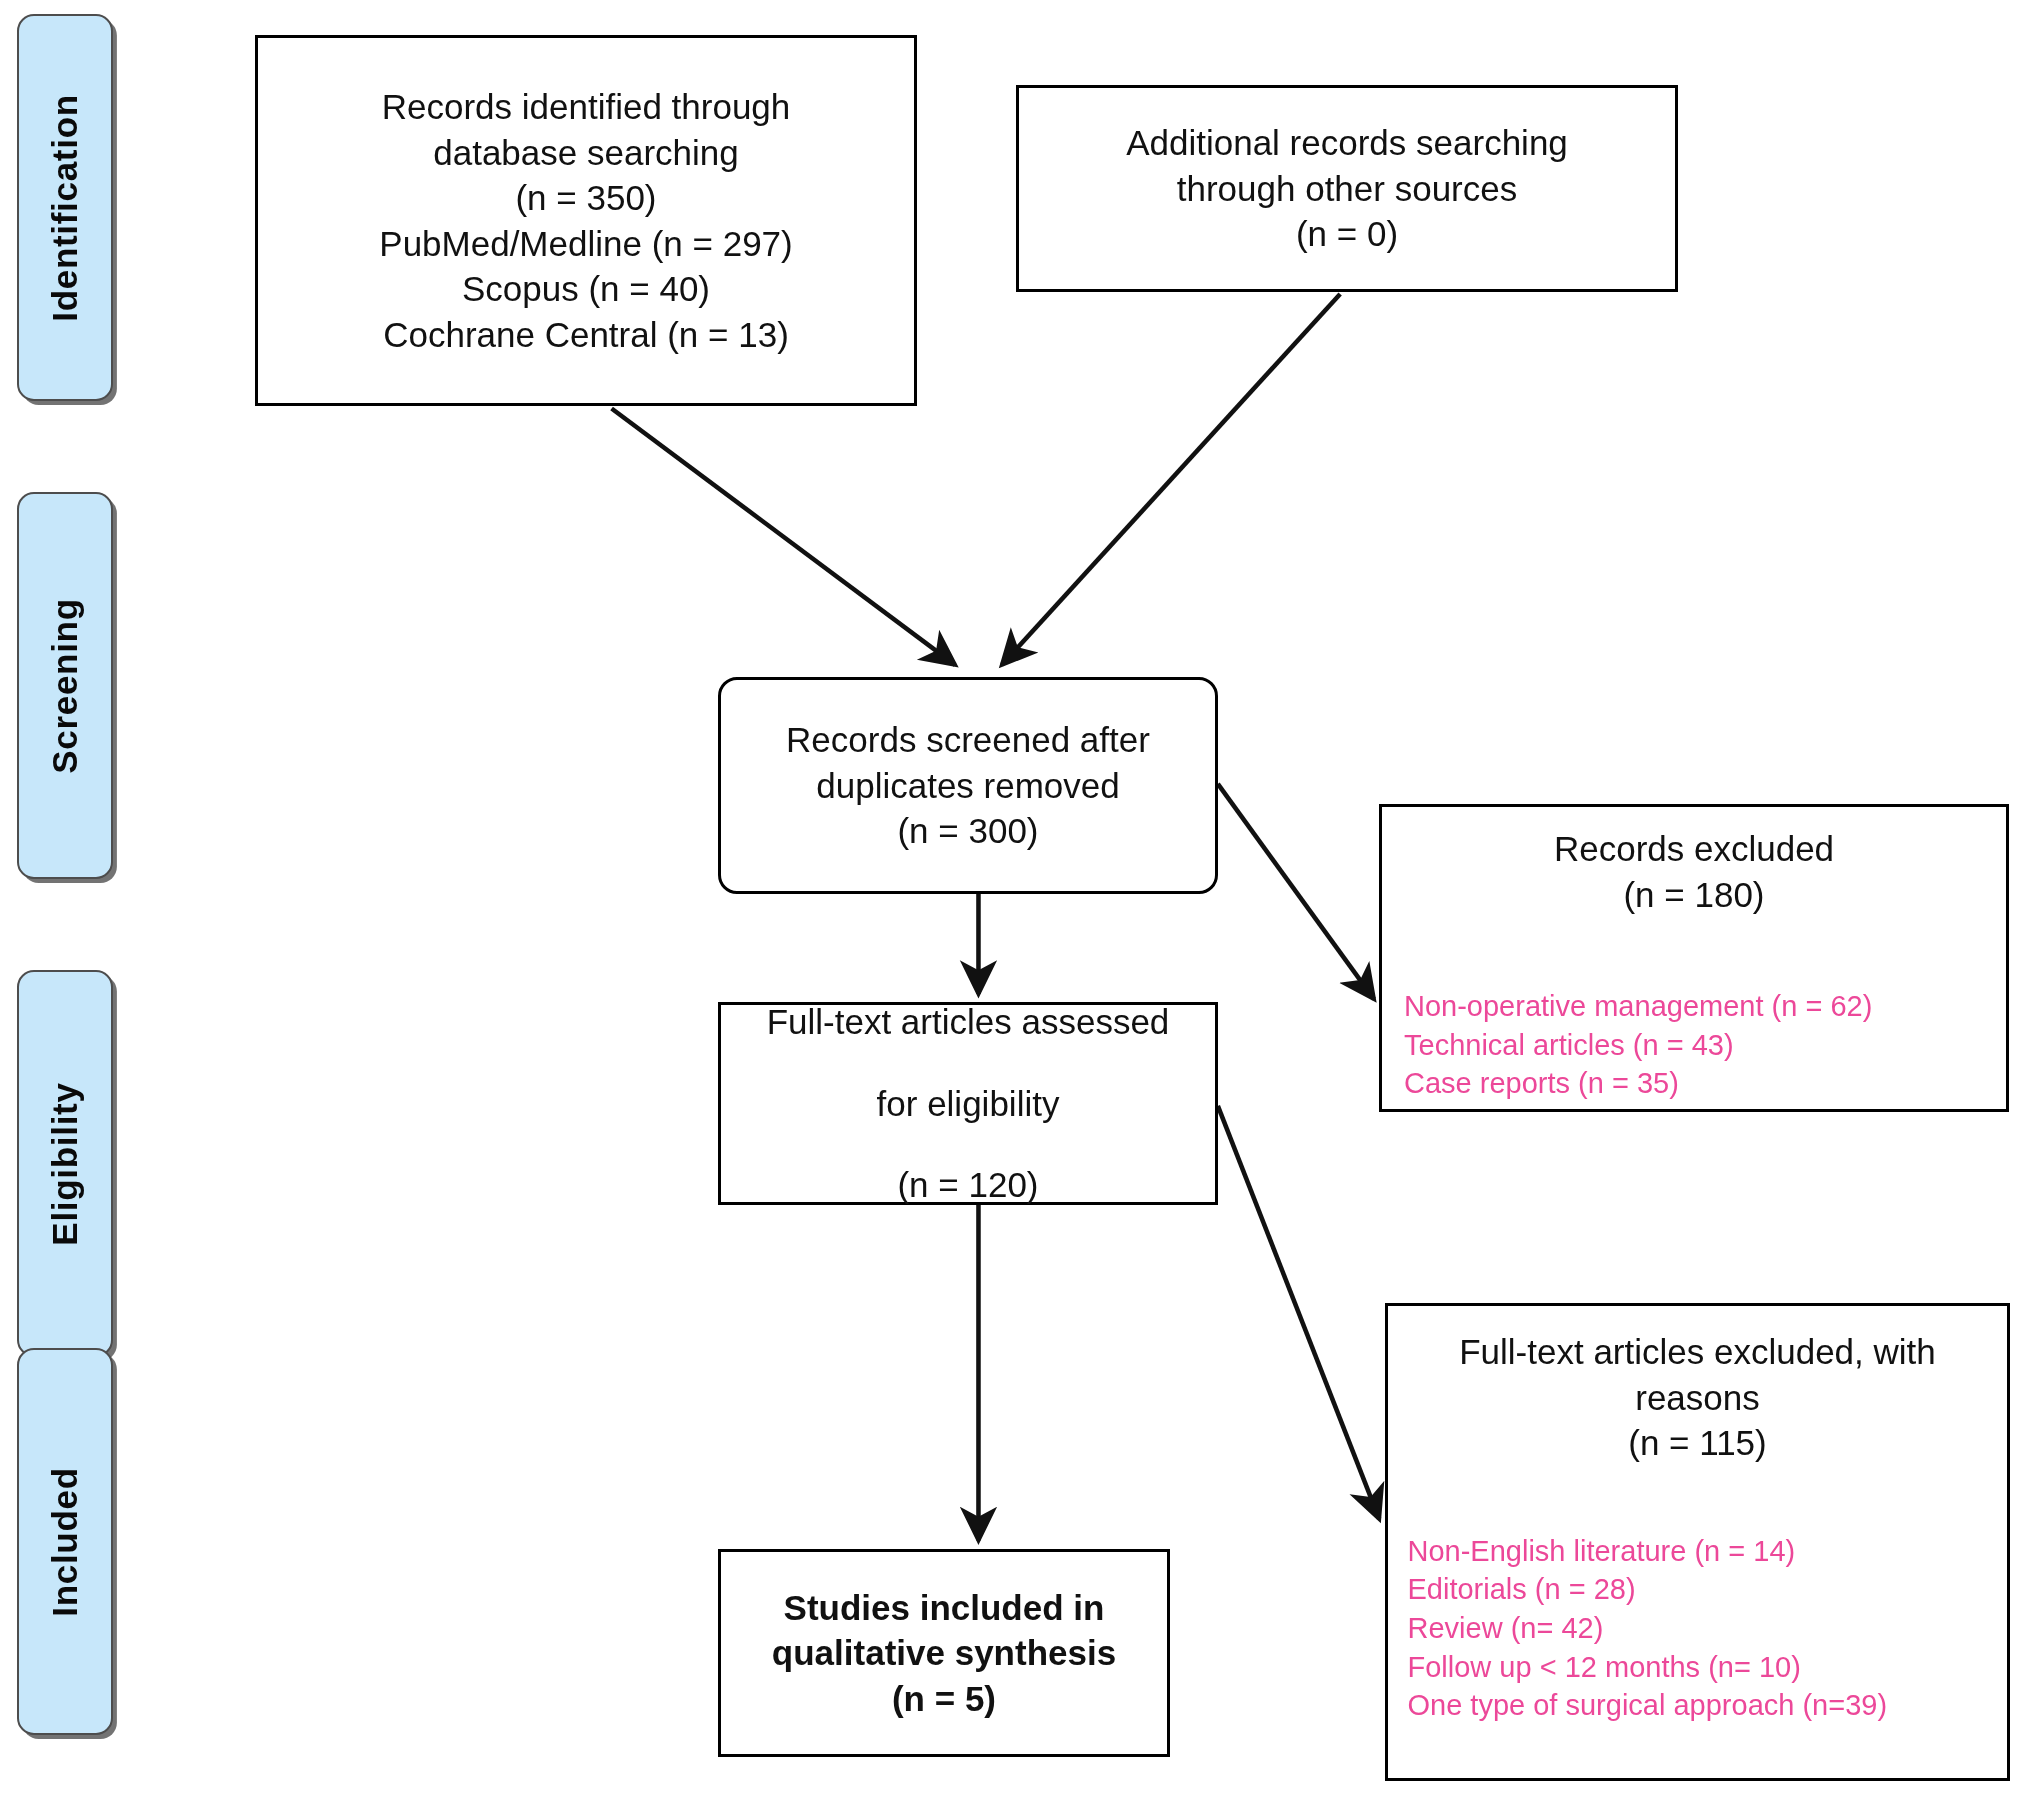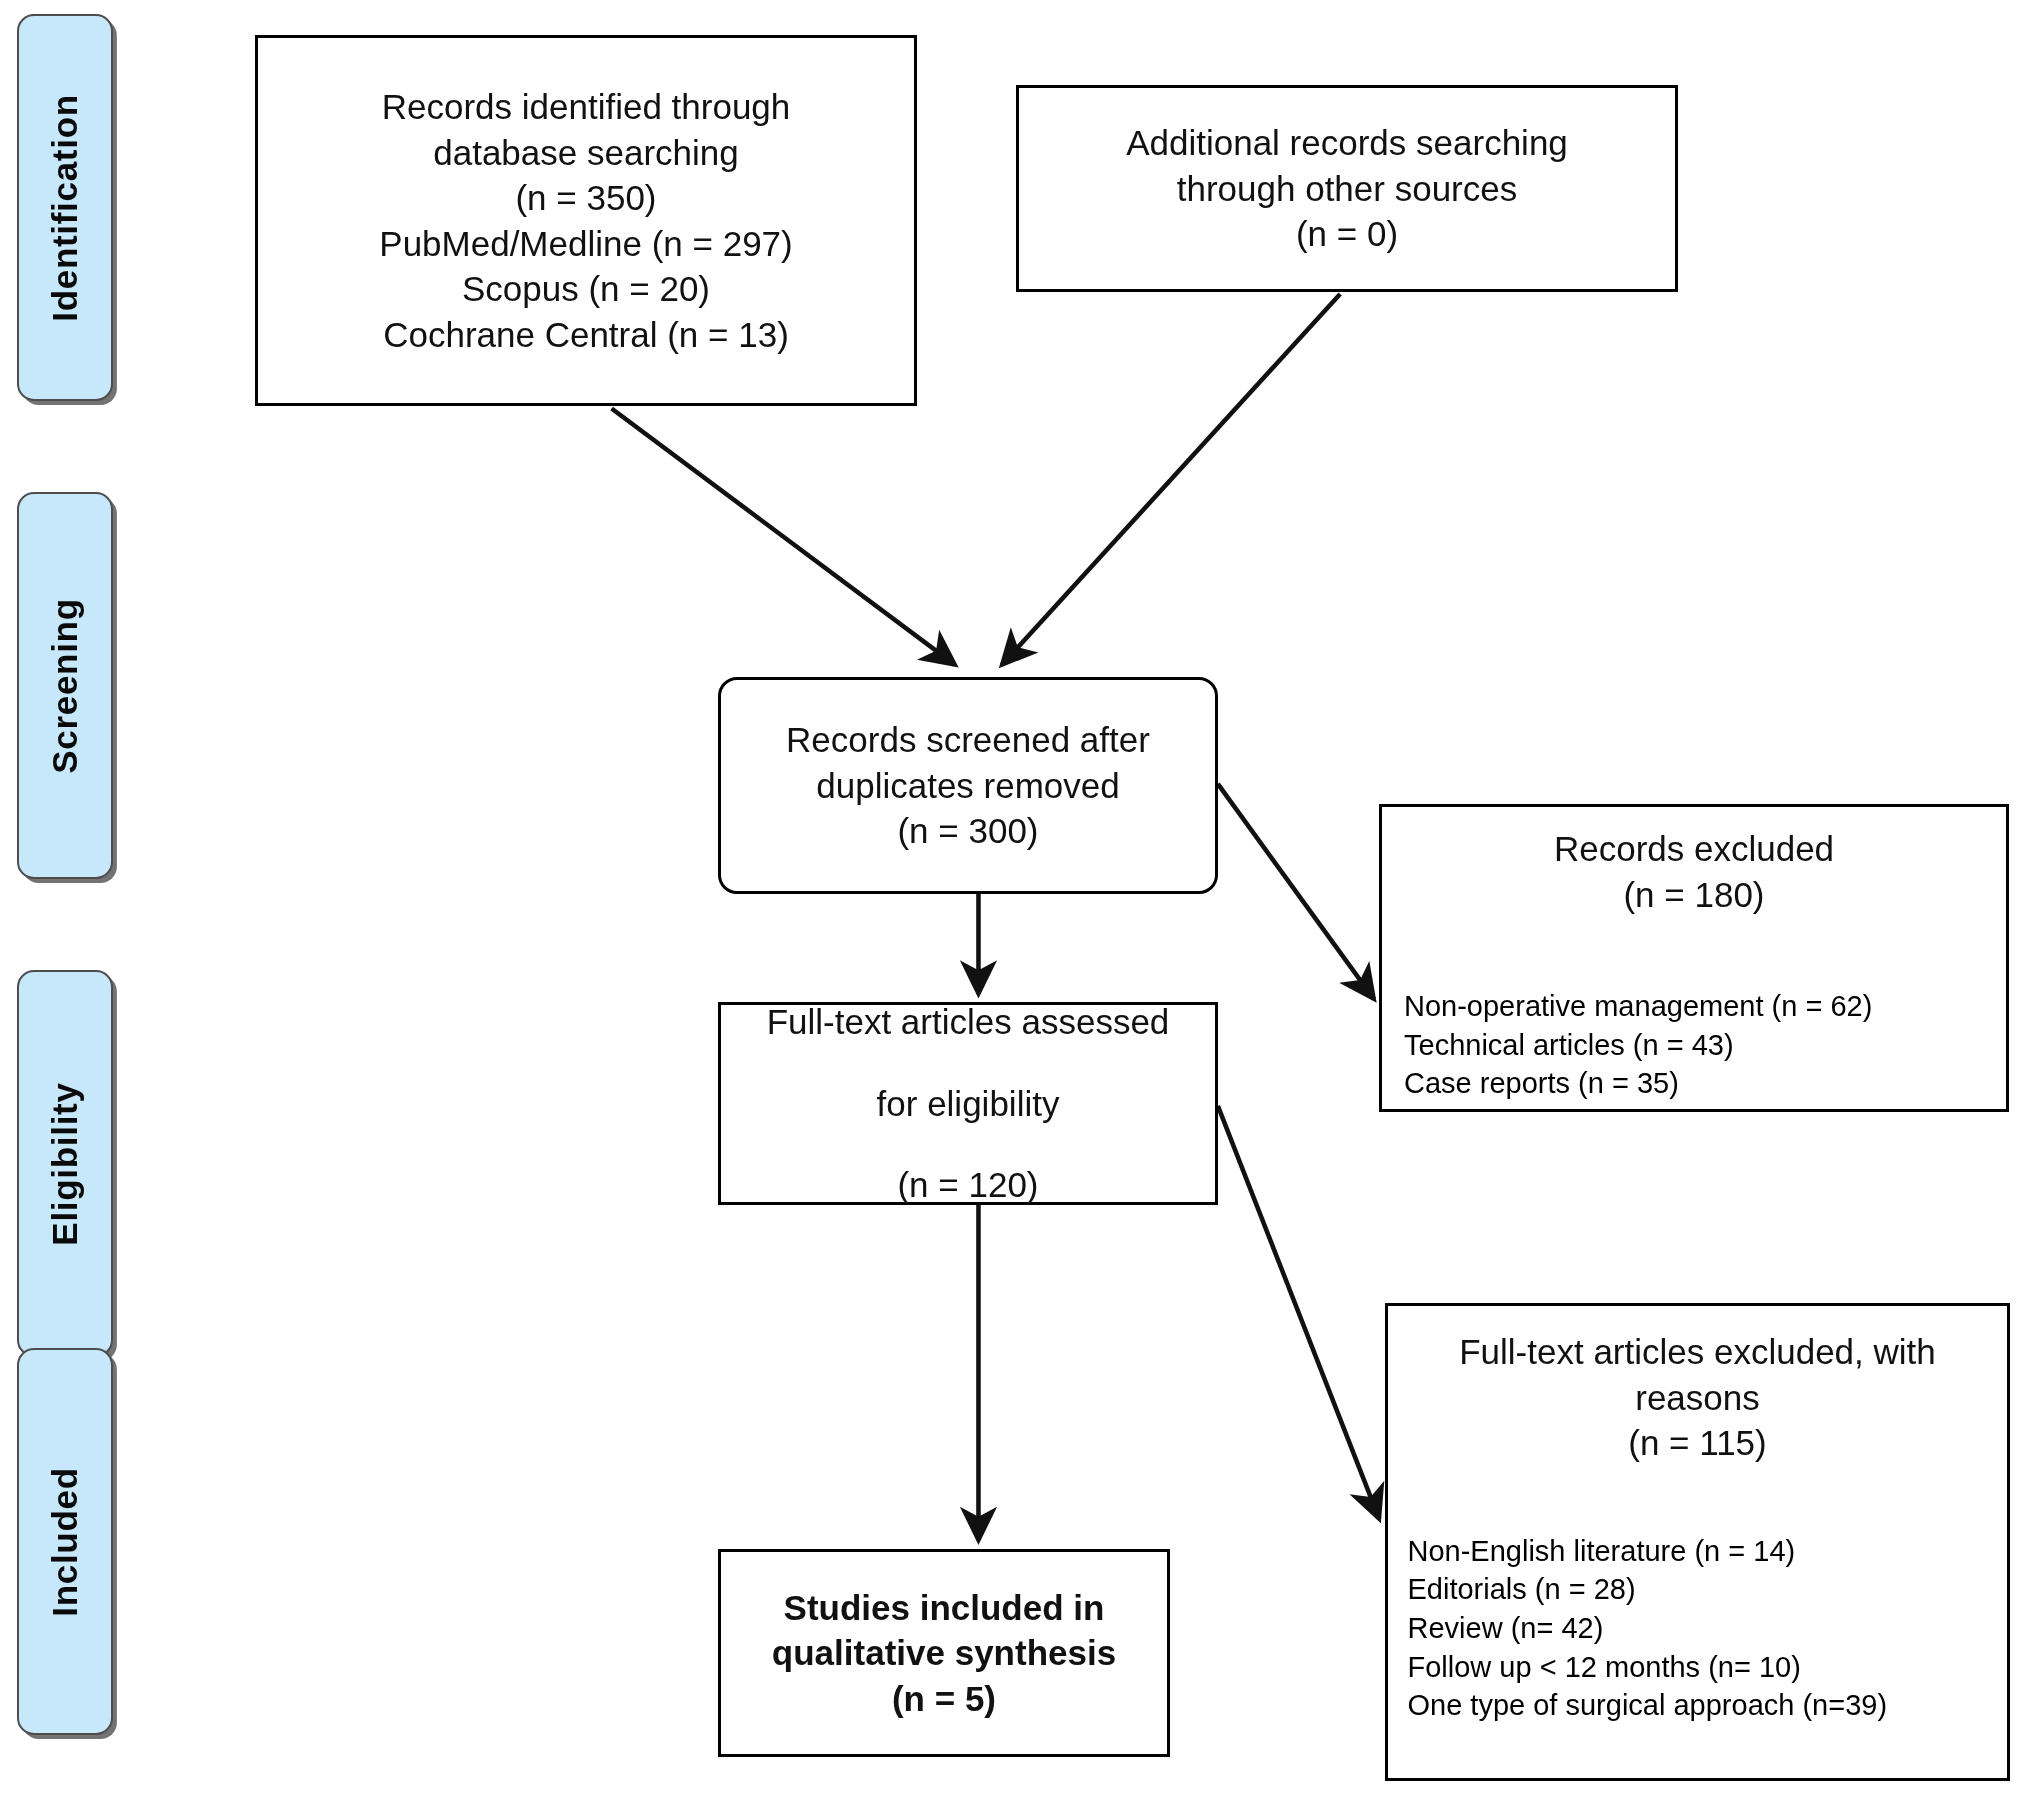--- a/index.html
+++ b/index.html
@@ -59,21 +59,21 @@
     white-space: nowrap;
     font-family: "Liberation Sans", sans-serif;
   }
   .reasons-block {
     width: 100%;
     margin-top: 22px;
   }
   .reason-line {
     font-size: 29px;
     line-height: 1.33;
-    color: #000000;
+    color: #ec4899;
     text-align: left;
     white-space: nowrap;
     font-family: "Liberation Sans", sans-serif;
   }
   
   #connectors {
     position: absolute;
     left: 0; top: 0;
     width: 2035px;
     height: 1798px;
@@ -119,21 +119,21 @@
 
   <div class="stage-tab" style="left:17px; top:1348px; width:96px; height:387px;">
     <span class="tab-label">Included</span>
   </div>
 
   <div class="flow-box" style="left:255px; top:35px; width:662px; height:371px;">
     <div class="box-line">Records identified through</div>
     <div class="box-line">database searching</div>
     <div class="box-line">(n = 350)</div>
     <div class="box-line">PubMed/Medline (n = 297)</div>
-    <div class="box-line">Scopus (n = 20)</div>
+    <div class="box-line">Scopus (n = 40)</div>
     <div class="box-line">Cochrane Central (n = 13)</div>
   </div>
 
   <div class="flow-box" style="left:1016px; top:85px; width:662px; height:207px;">
     <div class="box-line">Additional records searching</div>
     <div class="box-line">through other sources</div>
     <div class="box-line">(n = 0)</div>
   </div>
 
   <div class="flow-box" style="left:718px; top:677px; width:500px; height:217px;border-radius:19px;">

